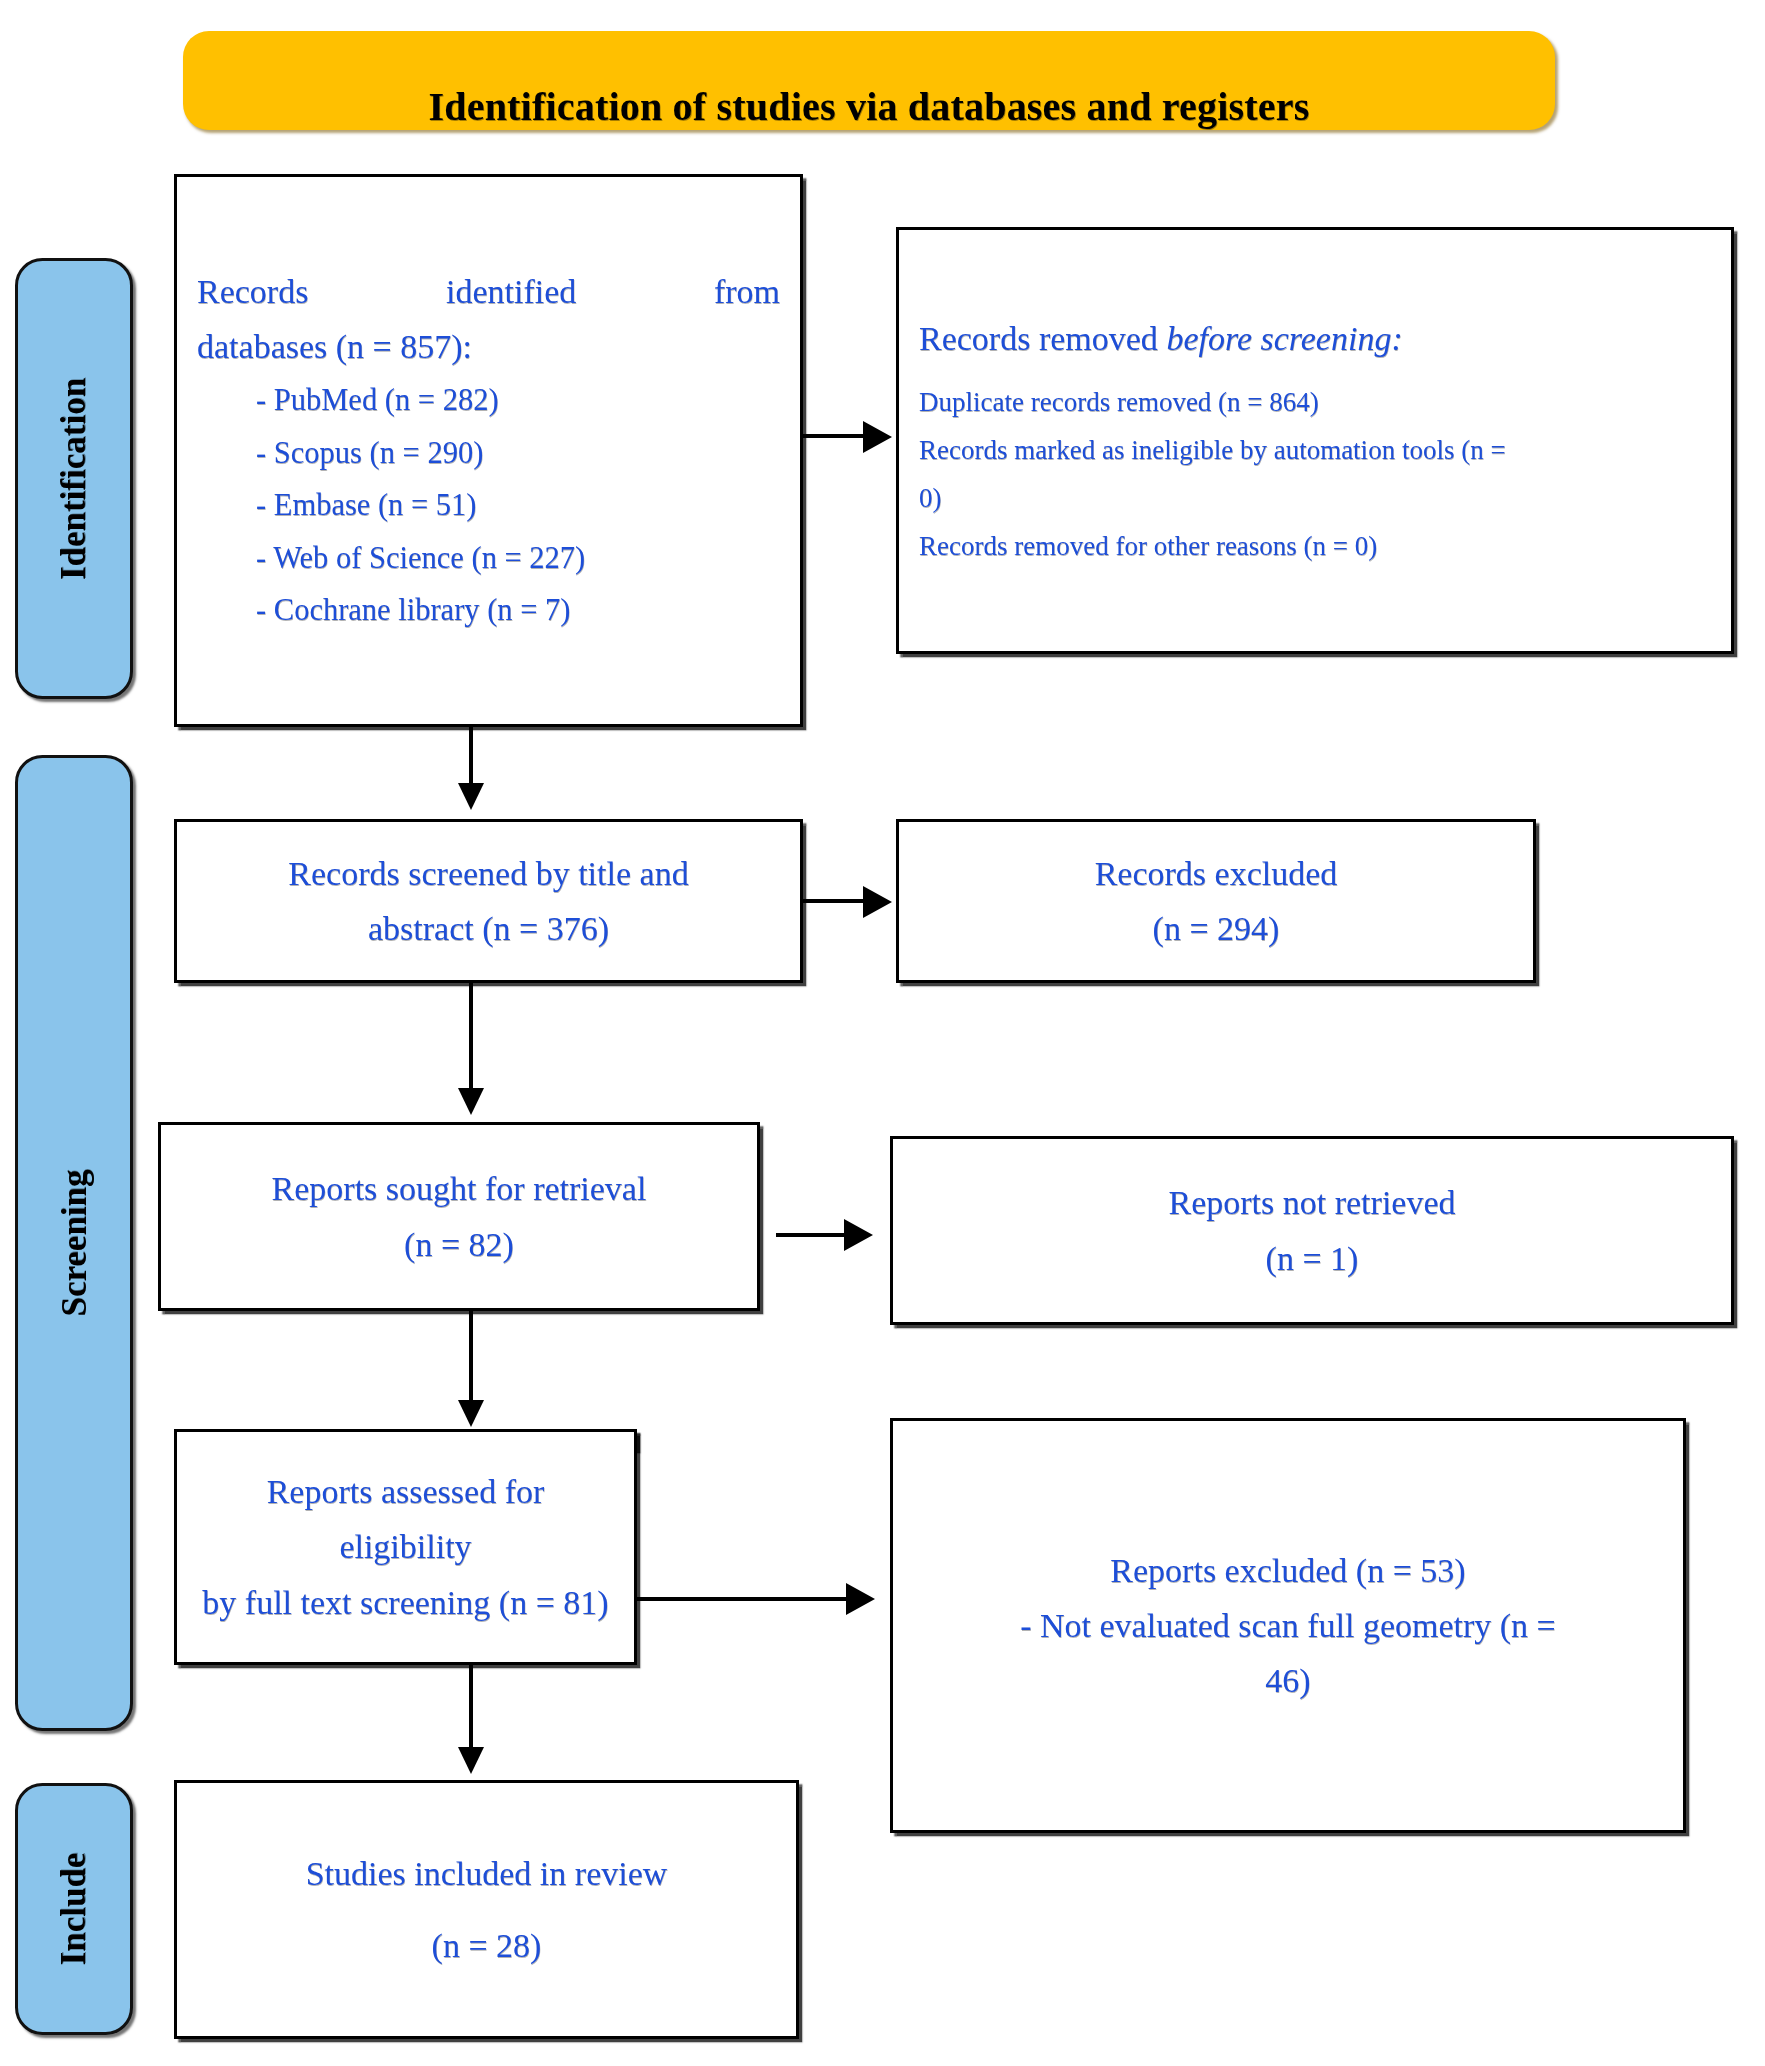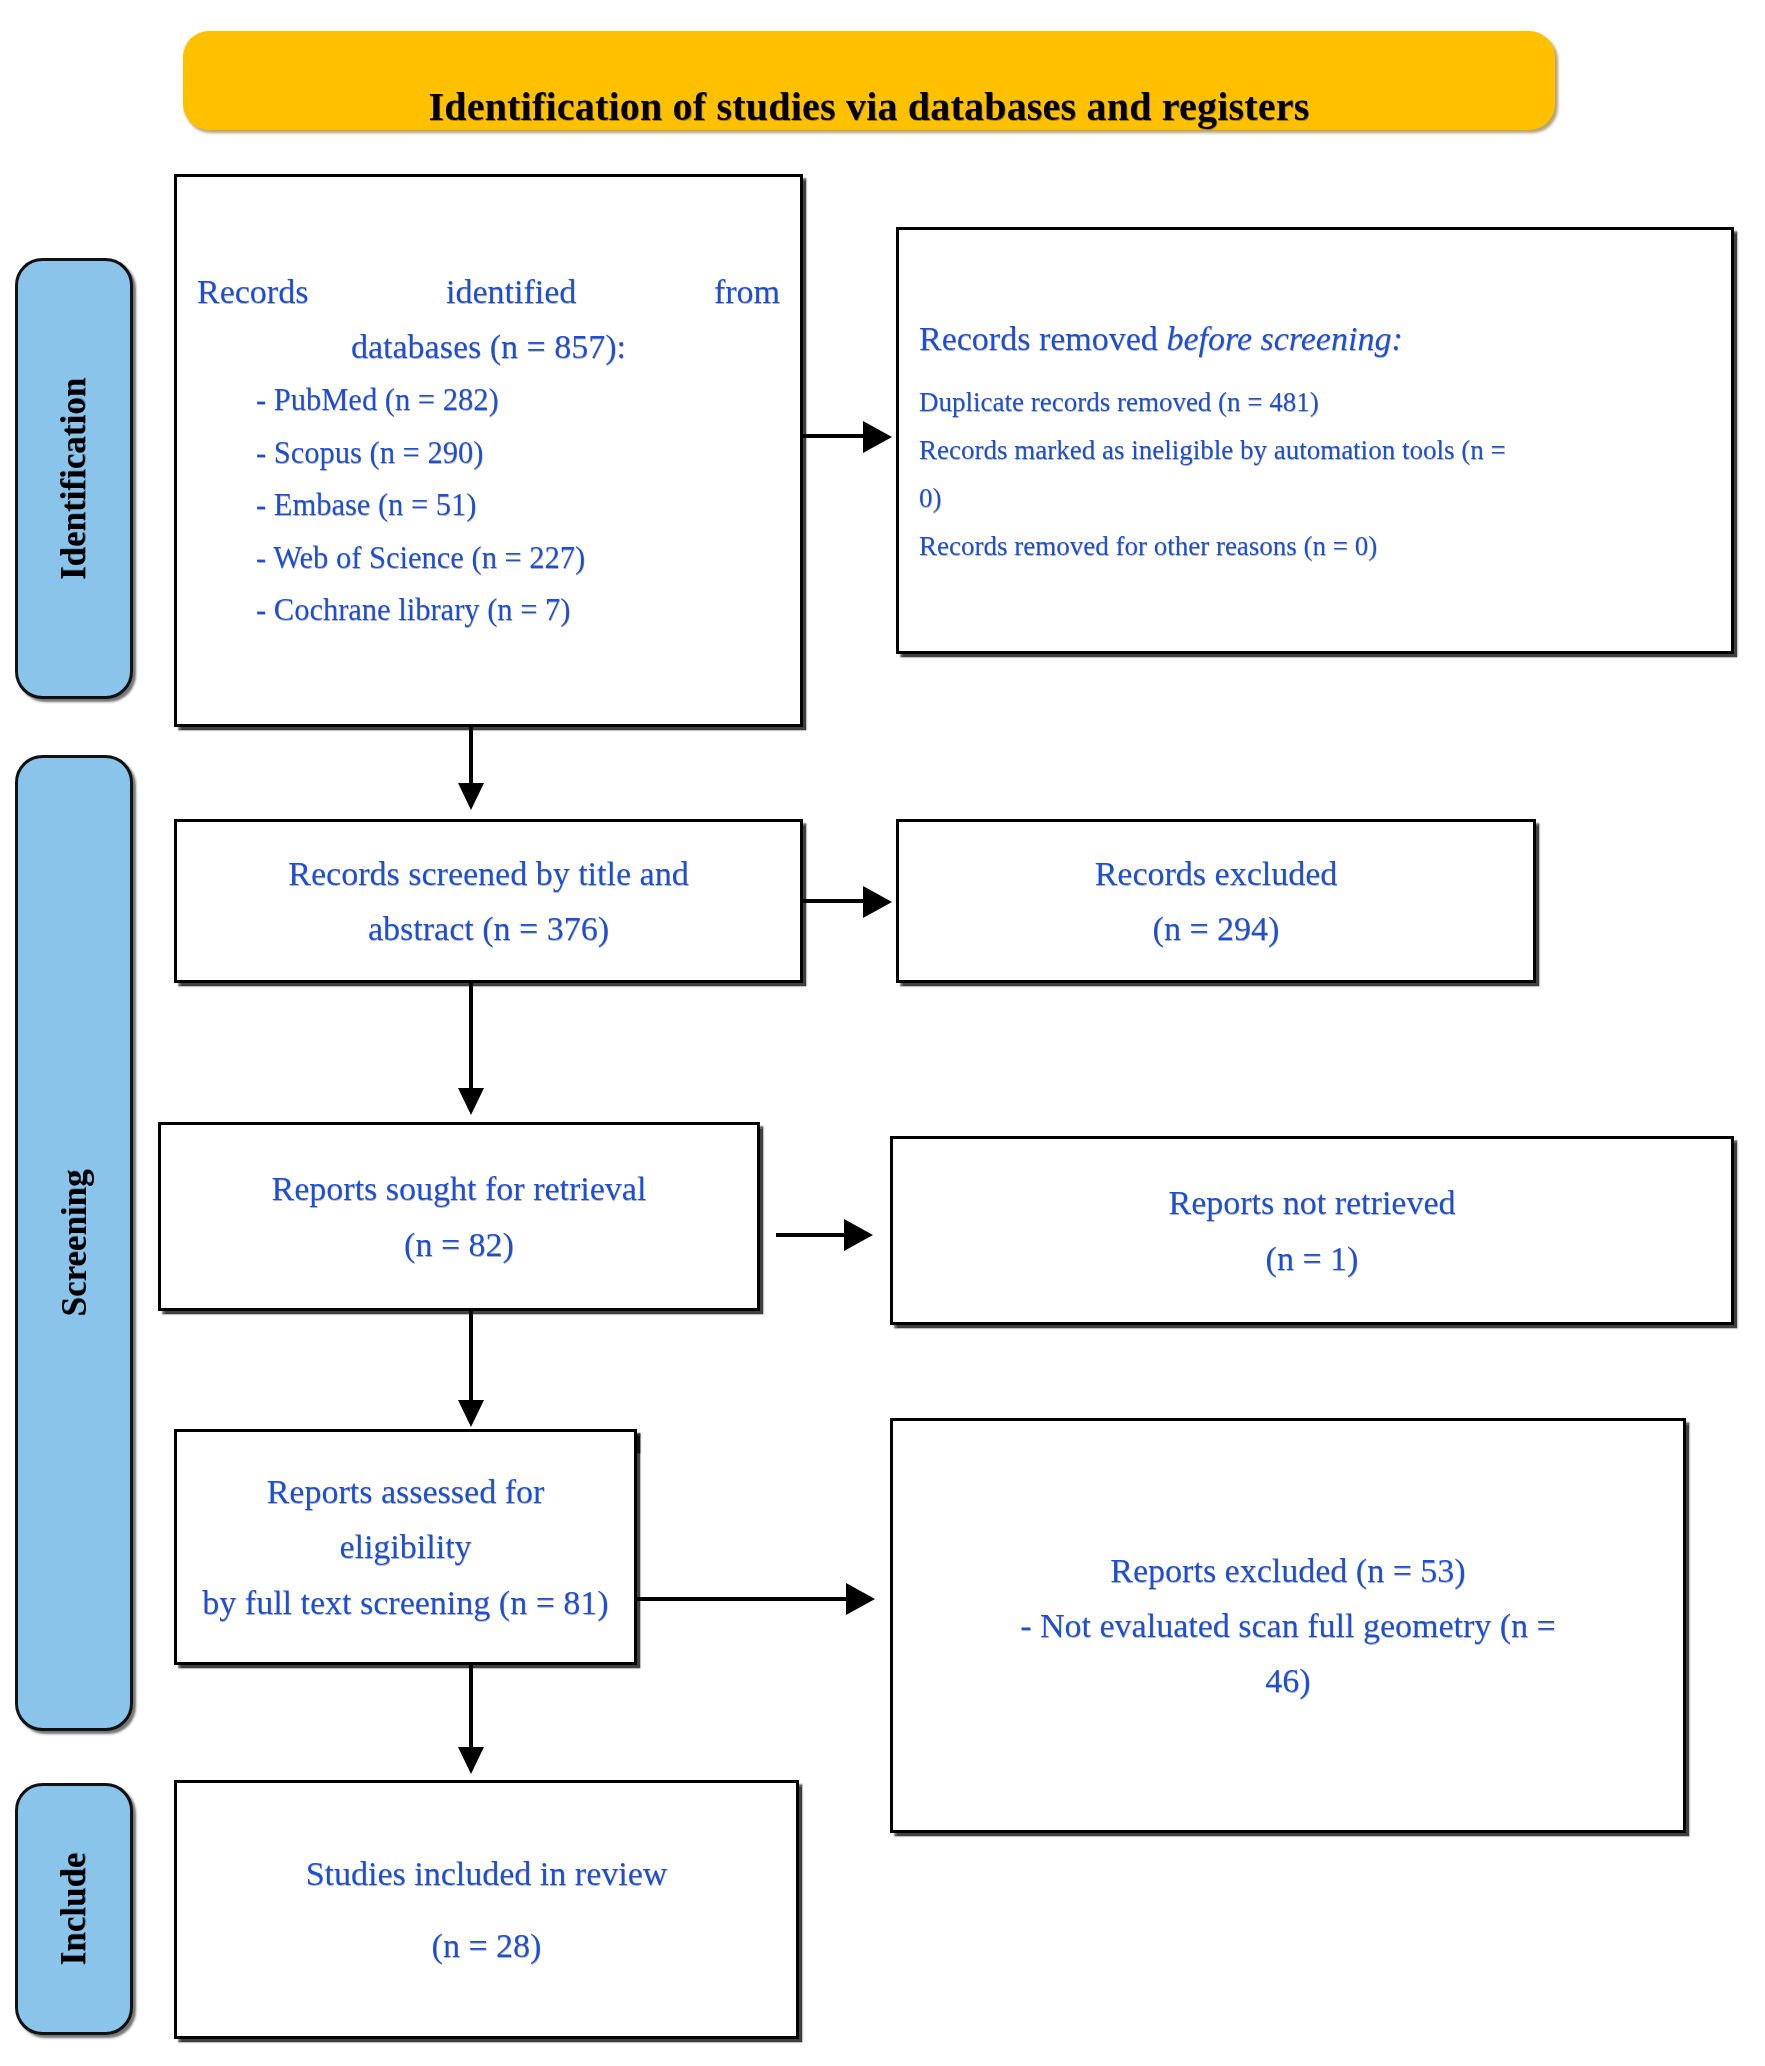--- a/index.html
+++ b/index.html
@@ -80,21 +80,20 @@
     color: #1d4ed8;
     text-shadow: 0.5px 0.5px 0 rgba(0,0,0,0.3);
   }
   .center { text-align: center; }
   .left   { text-align: left; }
   .justify{ text-align: justify; text-align-last: justify; }
 
   .lead {
     font-size: 34px;
     line-height: 1.62;
-    text-align: center;
   }
   .sub {
     font-size: 30.5px;
     line-height: 1.72;
     padding-left: 59px;
   }
   .small-line {
     font-size: 27px;
     line-height: 1.78;
   }
@@ -160,21 +159,21 @@
     <div class="box-line sub left">- Scopus (n = 290)</div>
     <div class="box-line sub left">- Embase (n = 51)</div>
     <div class="box-line sub left">- Web of Science (n = 227)</div>
     <div class="box-line sub left">- Cochrane library (n = 7)</div>
   </div>
 
   <div class="box box-pad" style="left:896px; top:227px; width:838px; height:427px;">
     <div class="box-line left" style="font-size:34px; margin-bottom:12.2px;">
       <span>Records removed </span><span class="ital">before screening:</span>
     </div>
-    <div class="box-line small-line left">Duplicate records removed (n = 481)</div>
+    <div class="box-line small-line left">Duplicate records removed (n = 864)</div>
     <div class="box-line small-line left">Records marked as ineligible by automation tools (n =</div>
     <div class="box-line small-line left">0)</div>
     <div class="box-line small-line left">Records removed for other reasons (n = 0)</div>
   </div>
 
   <div class="hline" style="left:803px; top:434px; width:61px;"></div>
   <div class="arrow-right" style="left:863px; top:421px;"></div>
 
   <div class="vline" style="left:469px; top:726px; width:3.8px; height:59px;"></div>
   <div class="arrow-down" style="left:458px; top:783px;"></div>

